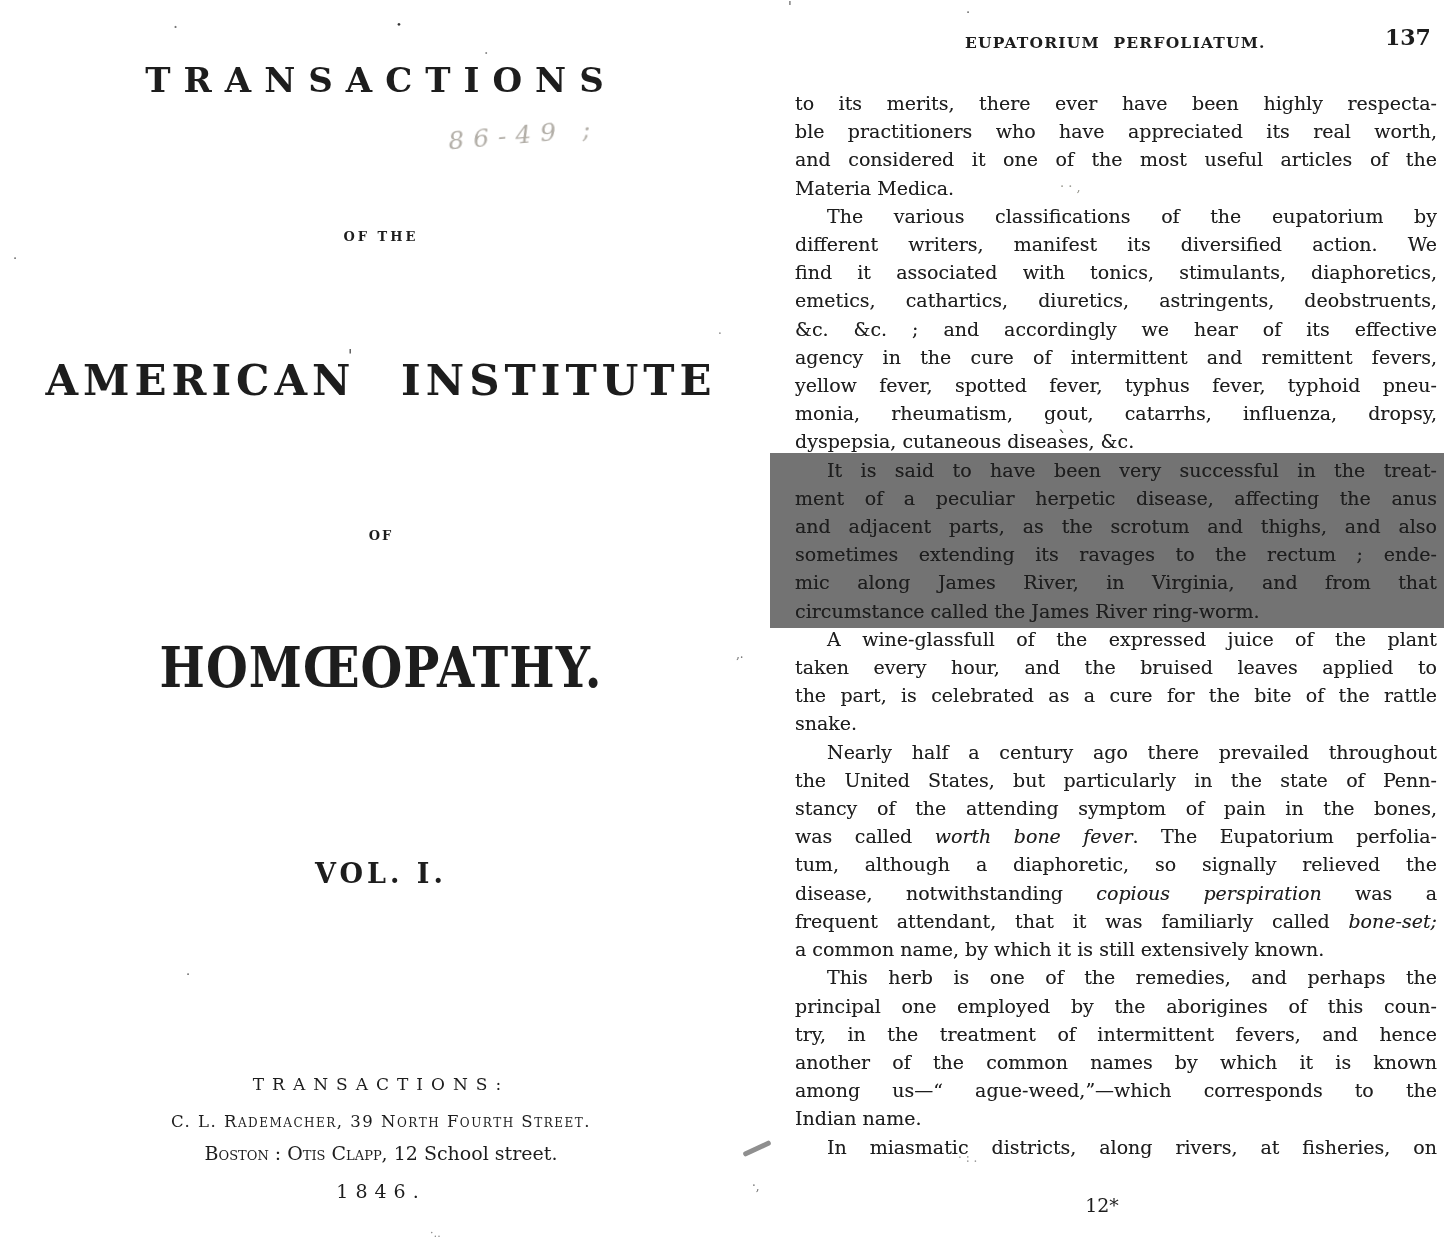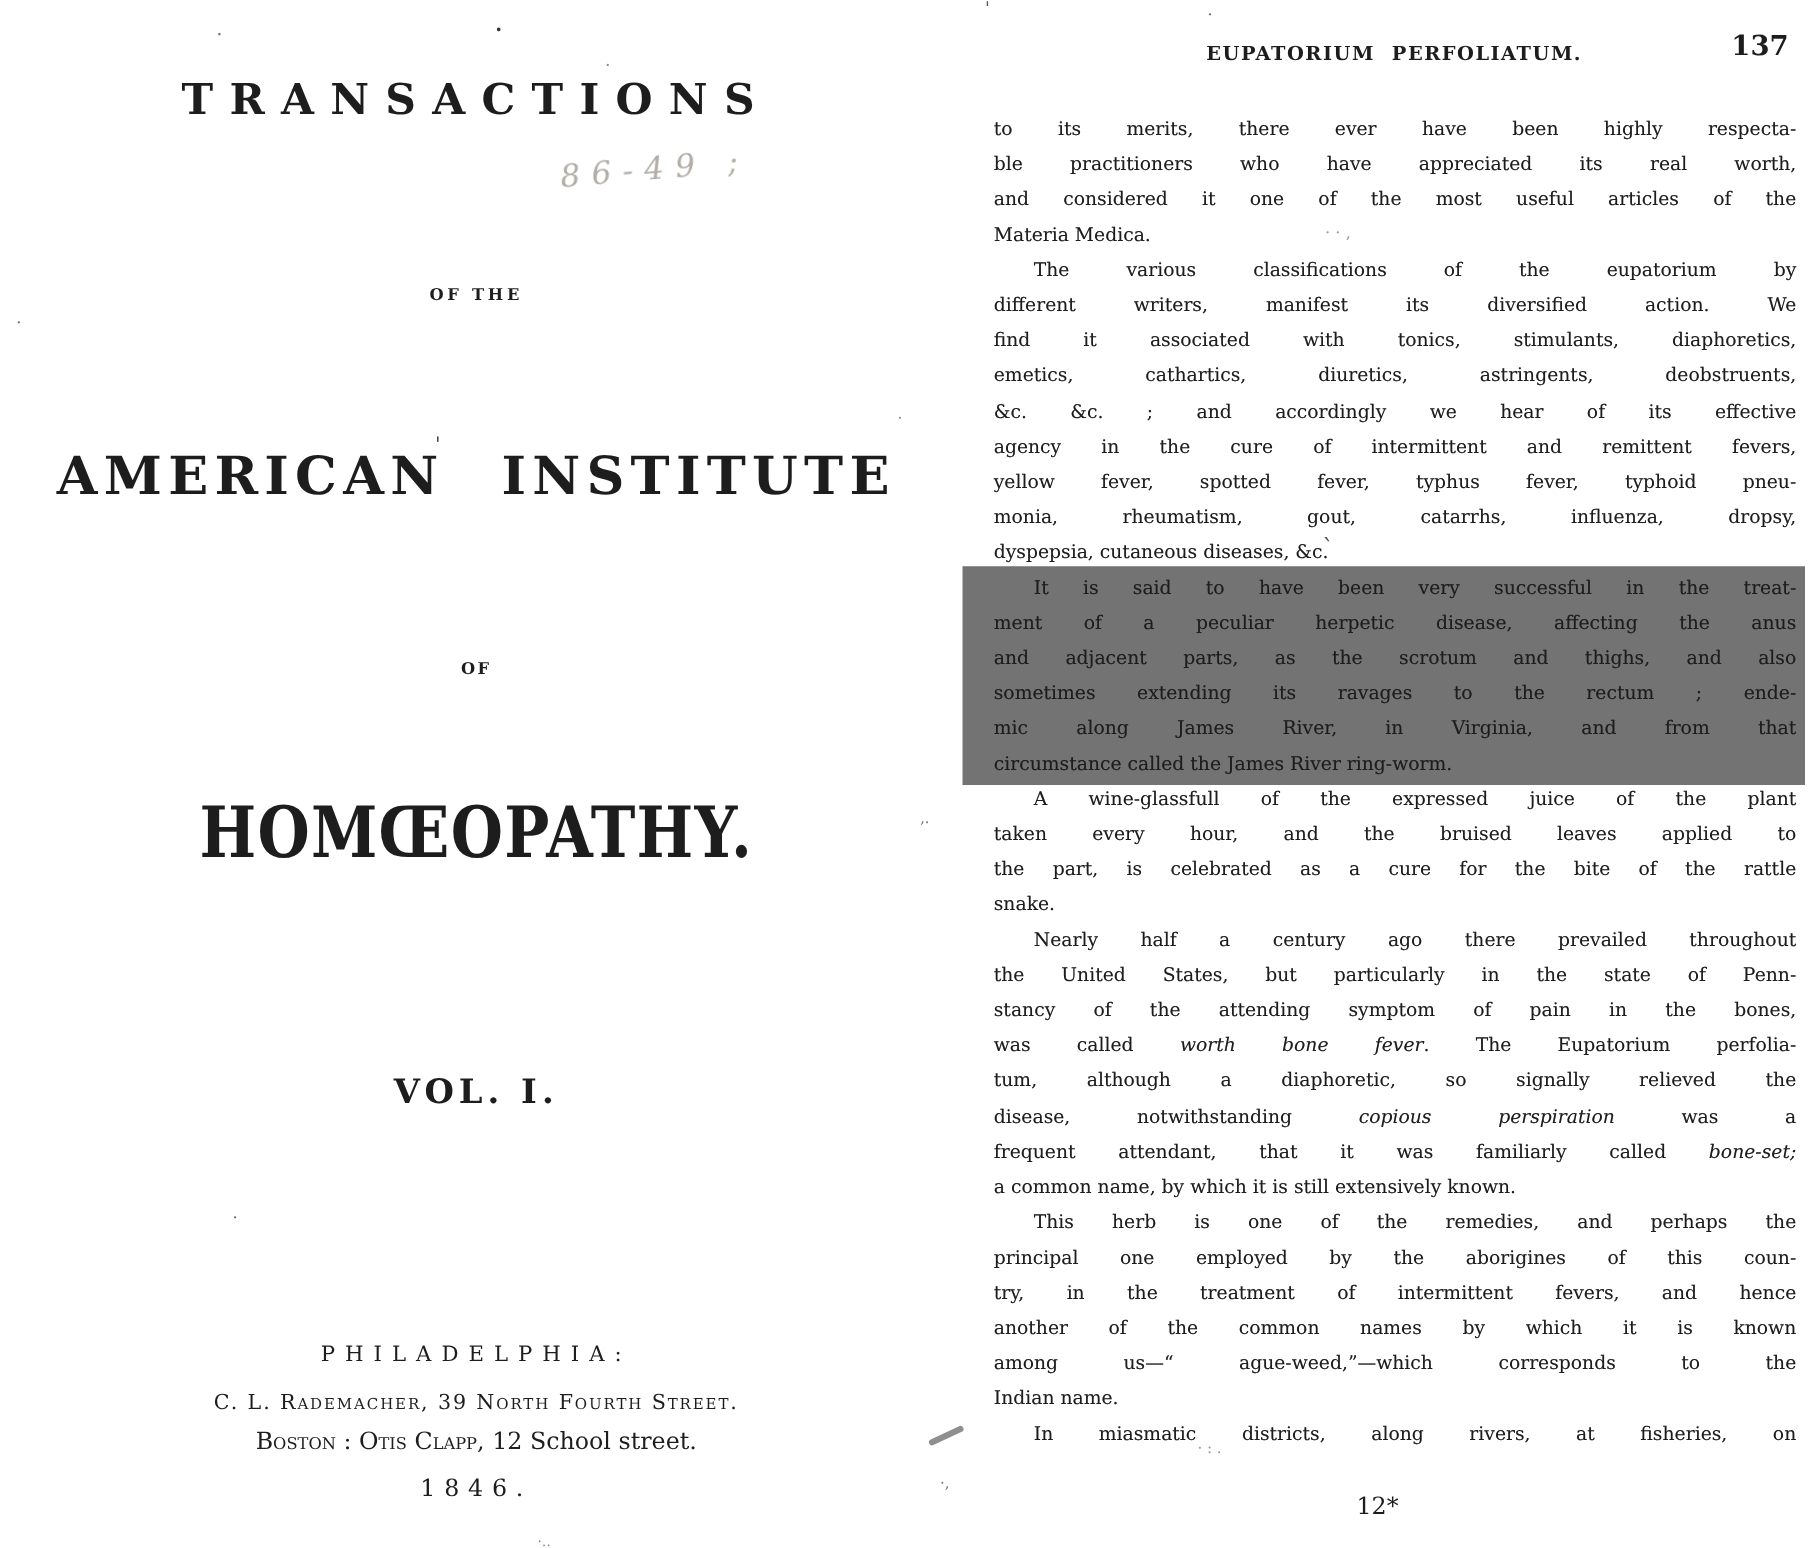--- a/index.html
+++ b/index.html
@@ -38,21 +38,21 @@
 
   
   .running-head{
     position:absolute;left:237px;top:33px;
     font-weight:bold;font-size:15.5px;letter-spacing:1.2px;word-spacing:7px;
     white-space:nowrap;
   }
   .page-number{position:absolute;left:657px;top:24px;font-size:22px;font-weight:bold;}
   .column{
     position:absolute;left:67px;top:89px;width:642px;
-    font-size:15px;line-height:28.2px;
+    font-size:19px;line-height:28.2px;
     text-shadow:0 0 .5px rgba(0,0,0,.35);
   }
   .tline{text-align:justify;text-align-last:justify;}
   .tline.tlast{text-align-last:left;}
   .para.jlast .tline.tlast{text-align-last:justify;}
   .para.indent .tline:first-child{text-indent:32px;}
   .para.highlight{
     margin-left:-25px;padding-left:25px;
     margin-right:-7px;padding-right:7px;
     padding-top:3px;margin-top:-3px;padding-bottom:3px;margin-bottom:-3px;
@@ -73,21 +73,21 @@
 <div class="scan" id="scan">
 
   <section class="page left">
     <div class="lp series">TRANSACTIONS</div>
     <div class="scribble">86-49 ;</div>
     <div class="lp ofthe">OF THE</div>
     <div class="lp inst">AMERICAN INSTITUTE</div>
     <div class="lp oflbl">OF</div>
     <div class="lp subject">HOMŒOPATHY.</div>
     <div class="lp vol">VOL. I.</div>
-    <div class="lp city">PHILADELPHIA:</div>
+    <div class="lp city">TRANSACTIONS:</div>
     <div class="lp pub">C. L. Rademacher, 39 North Fourth Street.</div>
     <div class="lp boston">
       <span class="sc">Boston : Otis Clapp,</span><span> 12 School street.</span>
     </div>
     <div class="lp year">1846.</div>
   </section>
 
   <section class="page right">
     <div class="running-head">EUPATORIUM PERFOLIATUM.</div>
     <div class="page-number">137</div>

